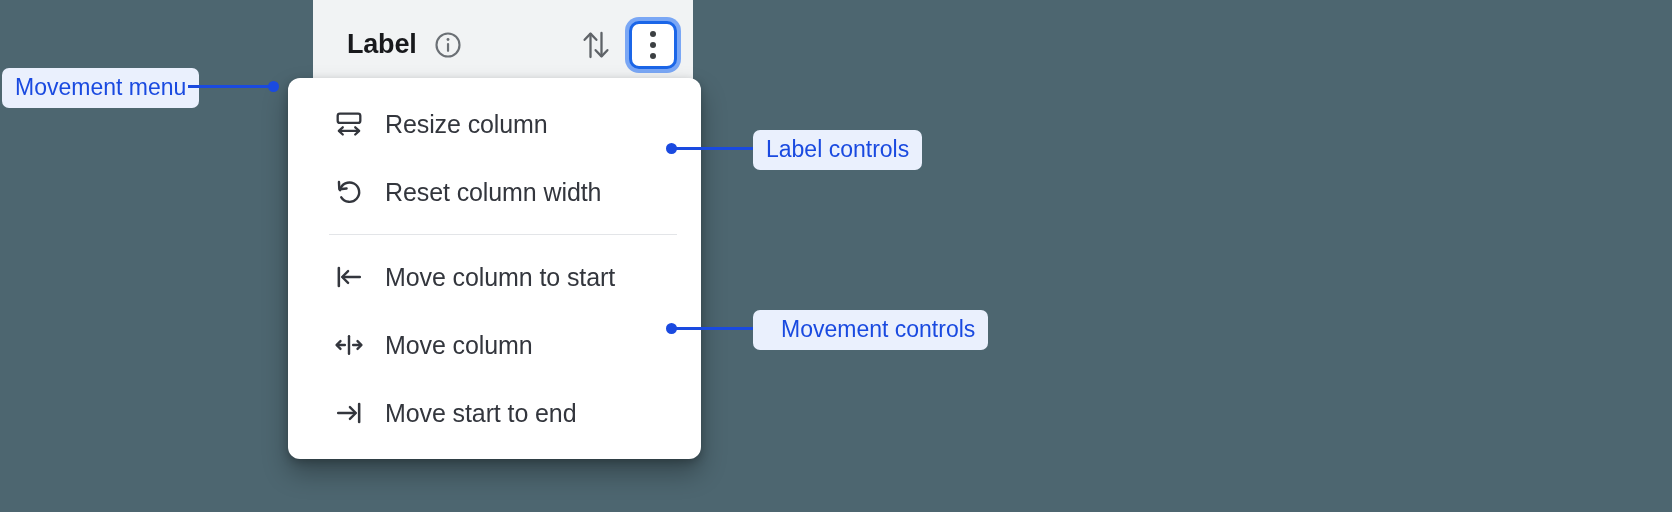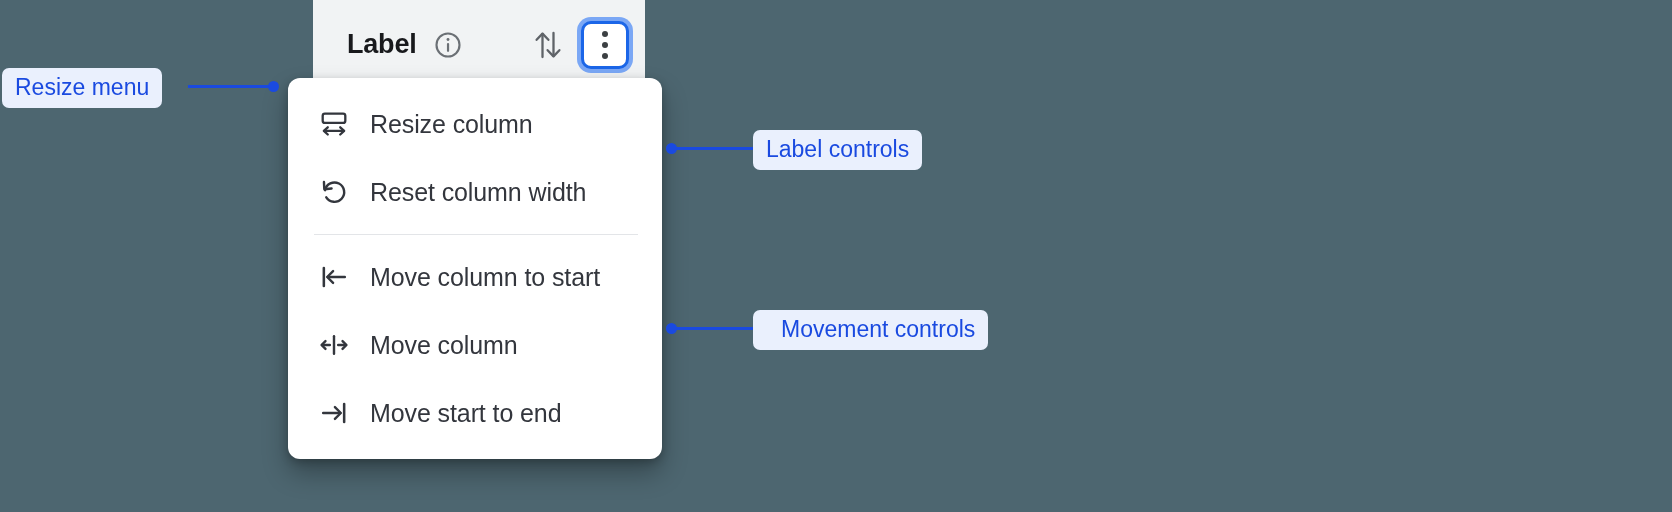--- a/index.html
+++ b/index.html
@@ -21,21 +21,21 @@
     inset: 0;
     width: 1672px;
     height: 512px;
   }
 
   
   .header-card {
     position: absolute;
     left: 313px;
     top: 0px;
-    width: 332px;
+    width: 380px;
     height: 89px;
     background: #f1f3f4;
     border-radius: 0 0 0 0;
     display: flex;
     align-items: center;
     padding: 0 16px 0 34px;
     overflow: hidden;
   }
   .header-card::after {
     content: "";
@@ -96,24 +96,24 @@
     height: 6px;
     border-radius: 50%;
     background: #3c4043;
   }
 
   
   .menu {
     position: absolute;
     left: 288px;
     top: 78px;
-    width: 374px;
+    width: 413px;
     background: #ffffff;
     border-radius: 12px;
-    padding: 12px 0 12px 0;
+    padding: 12px 0 12px 15px;
     box-shadow: 0 14px 26px rgba(0,0,0,0.30),
                 0 3px 8px rgba(0,0,0,0.22);
   }
 
   .menu-item {
     display: flex;
     align-items: center;
     height: 68px;
     padding: 0 24px 0 30px;
     color: #33363d;
@@ -259,21 +259,21 @@
         <svg width="30" height="30" viewBox="0 0 26 26" fill="none">
           <path d="M21.8 5.2 L21.8 20.8" stroke="#33363d" stroke-width="2.2" stroke-linecap="round"></path>
           <path d="M3.6 13 L18.4 13" stroke="#33363d" stroke-width="2.1" stroke-linecap="round"></path>
           <path d="M13.8 7.9 L18.9 13 L13.8 18.1" stroke="#33363d" stroke-width="2.1" stroke-linecap="round" stroke-linejoin="round"></path>
         </svg>
       </span>
       <span class="mi-label">Move start to end</span>
     </div>
   </div>
 
-  <div class="anno-label" style="left:2px; top:68px;">Resize menu</div>
+  <div class="anno-label" style="left:2px; top:68px;">Movement menu</div>
   <div class="anno-line" style="left:188px; top:85px; width:86px;"></div>
   <div class="anno-dot" style="left:268px; top:81px;"></div>
 
   <div class="anno-dot" style="left:666px; top:143px;"></div>
   <div class="anno-line" style="left:672px; top:147px; width:84px;"></div>
   <div class="anno-label" style="left:753px; top:130px;">Label controls</div>
 
   <div class="anno-dot" style="left:666px; top:323px;"></div>
   <div class="anno-line" style="left:672px; top:327px; width:84px;"></div>
   <div class="anno-label" style="left:753px; top:310px;padding-left:28px;">Movement controls</div>

